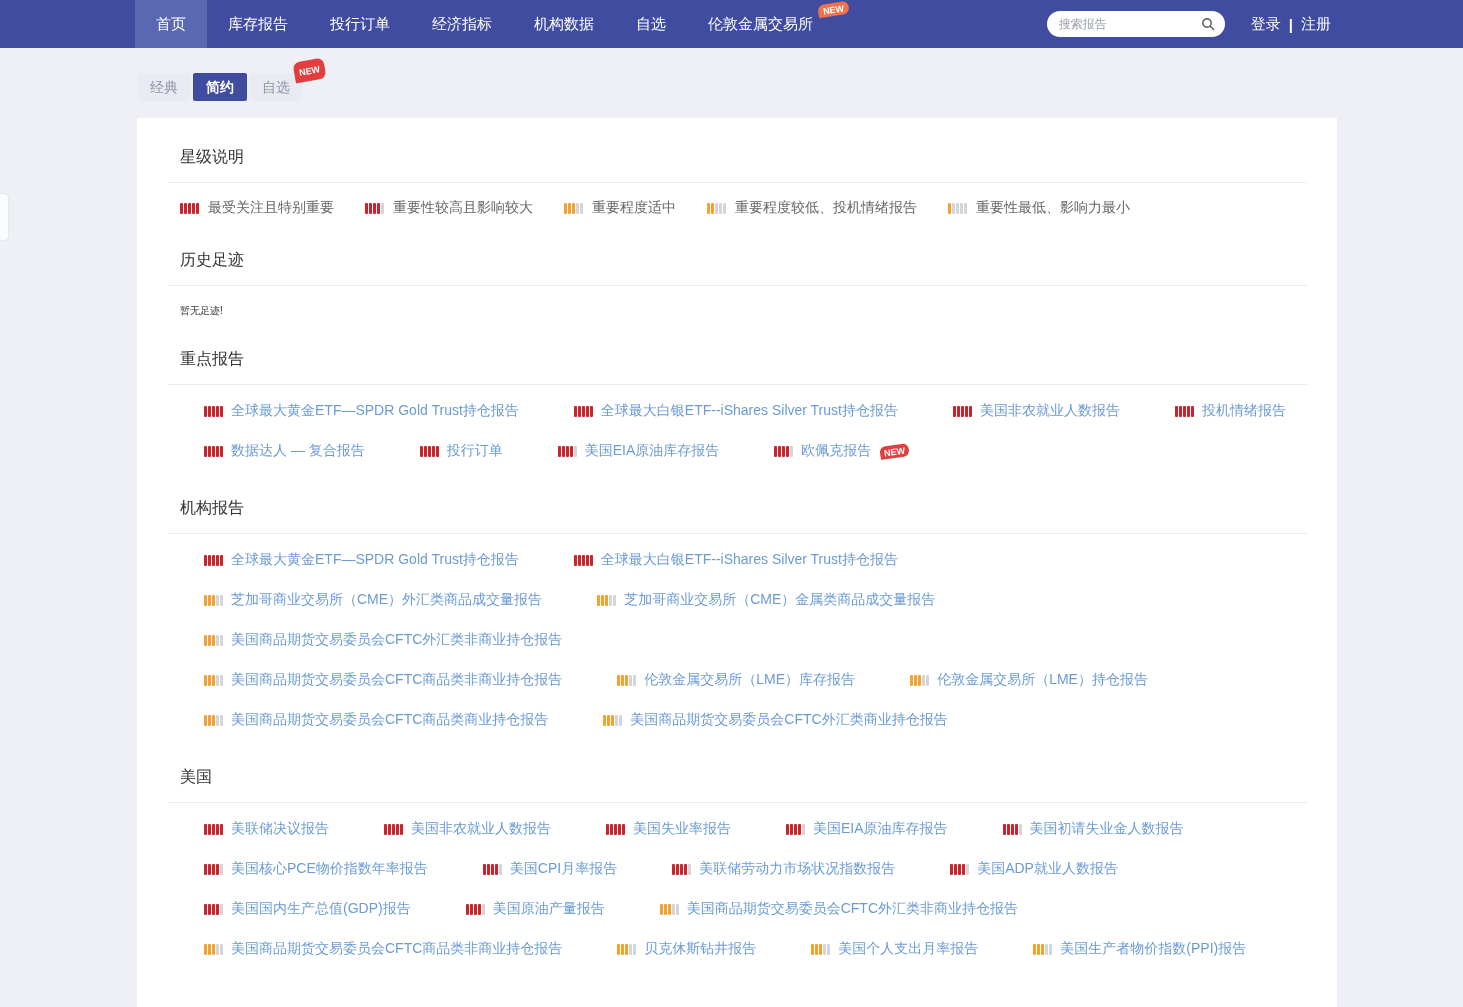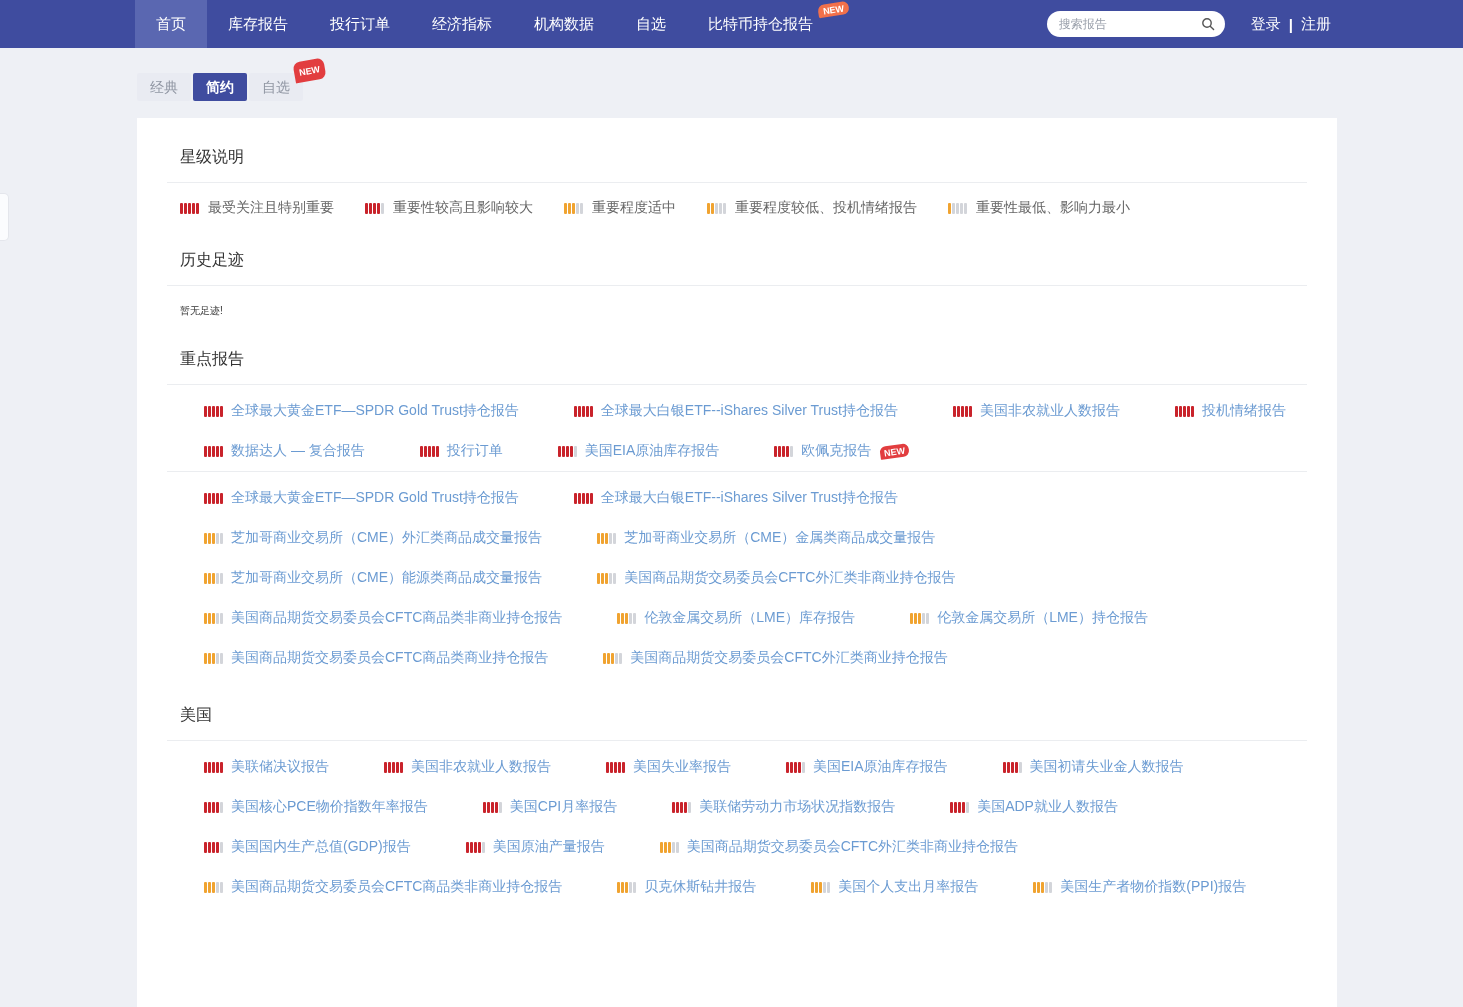--- a/index.html
+++ b/index.html
@@ -72,21 +72,21 @@
       <div class="nav-item">
         <span>经济指标</span>
       </div>
       <div class="nav-item">
         <span>机构数据</span>
       </div>
       <div class="nav-item">
         <span>自选</span>
       </div>
       <div class="nav-item">
-        <span>比特币持仓报告</span>
+        <span>伦敦金属交易所</span>
         <span class="nav-badge">NEW</span>
       </div>
     </nav>
   <div class="search">
     <input type="text" placeholder="搜索报告" style="">
     <svg class="mag" width="14" height="14" viewBox="0 0 14 14">
       <circle cx="6" cy="6" r="4.2" fill="none" stroke="#555" stroke-width="1.4"></circle>
       <line x1="9.2" y1="9.2" x2="12.6" y2="12.6" stroke="#555" stroke-width="1.4" stroke-linecap="round"></line>
     </svg>
   </div>
@@ -252,20 +252,21 @@
               <span class="bar" style="background: rgb(201, 35, 43);"></span>
               <span class="bar" style="background: rgb(211, 213, 218);"></span>
             </span>
             <span>欧佩克报告</span>
             <span class="inline-badge">NEW</span>
           </a>
         </div>
       </div>
     </section>
     <section class="section">
+      <div class="section-title">机构报告</div>
       <div class="divider"></div>
       <div class="links-block">
         <div class="links-row">
           <a class="report-link">
             <span class="bars">
               <span class="bar" style="background: rgb(201, 35, 43);"></span>
               <span class="bar" style="background: rgb(201, 35, 43);"></span>
               <span class="bar" style="background: rgb(201, 35, 43);"></span>
               <span class="bar" style="background: rgb(201, 35, 43);"></span>
               <span class="bar" style="background: rgb(201, 35, 43);"></span>
@@ -299,30 +300,20 @@
               <span class="bar" style="background: rgb(240, 163, 48);"></span>
               <span class="bar" style="background: rgb(240, 163, 48);"></span>
               <span class="bar" style="background: rgb(240, 163, 48);"></span>
               <span class="bar" style="background: rgb(211, 213, 218);"></span>
               <span class="bar" style="background: rgb(211, 213, 218);"></span>
             </span>
             <span>芝加哥商业交易所（CME）金属类商品成交量报告</span>
           </a>
         </div>
         <div class="links-row">
-          <a class="report-link">
-            <span class="bars">
-              <span class="bar" style="background: rgb(240, 163, 48);"></span>
-              <span class="bar" style="background: rgb(240, 163, 48);"></span>
-              <span class="bar" style="background: rgb(240, 163, 48);"></span>
-              <span class="bar" style="background: rgb(211, 213, 218);"></span>
-              <span class="bar" style="background: rgb(211, 213, 218);"></span>
-            </span>
-            <span>芝加哥商业交易所（CME）能源类商品成交量报告</span>
-          </a>
           <a class="report-link">
             <span class="bars">
               <span class="bar" style="background: rgb(240, 163, 48);"></span>
               <span class="bar" style="background: rgb(240, 163, 48);"></span>
               <span class="bar" style="background: rgb(240, 163, 48);"></span>
               <span class="bar" style="background: rgb(211, 213, 218);"></span>
               <span class="bar" style="background: rgb(211, 213, 218);"></span>
             </span>
             <span>美国商品期货交易委员会CFTC外汇类非商业持仓报告</span>
           </a>

